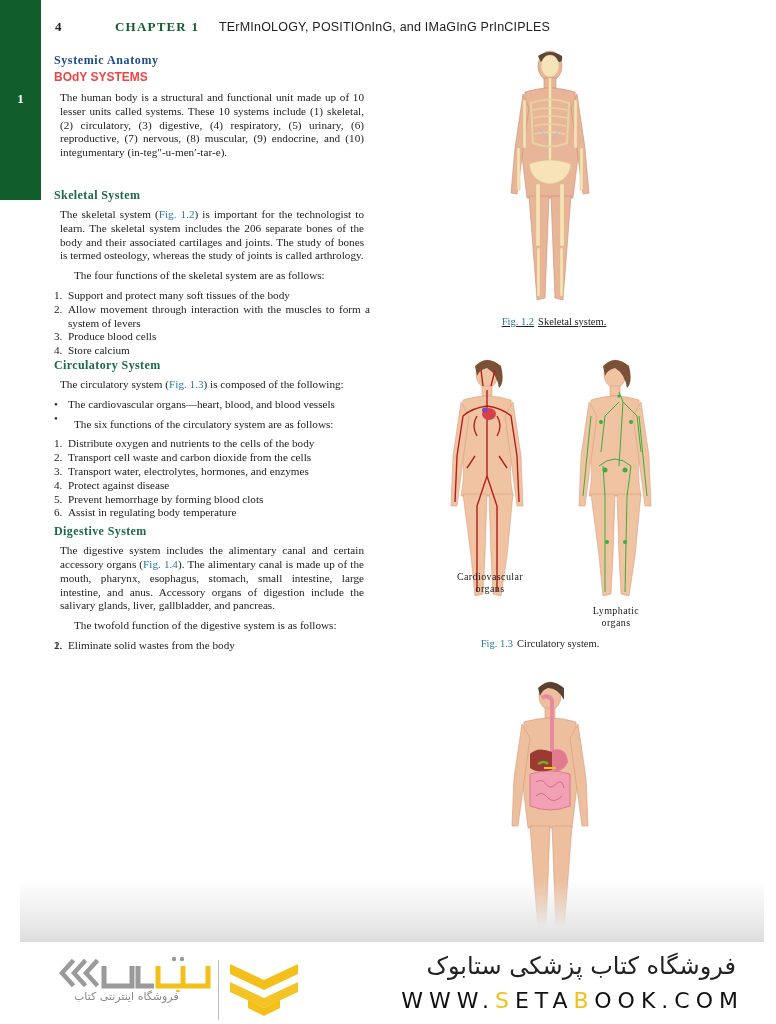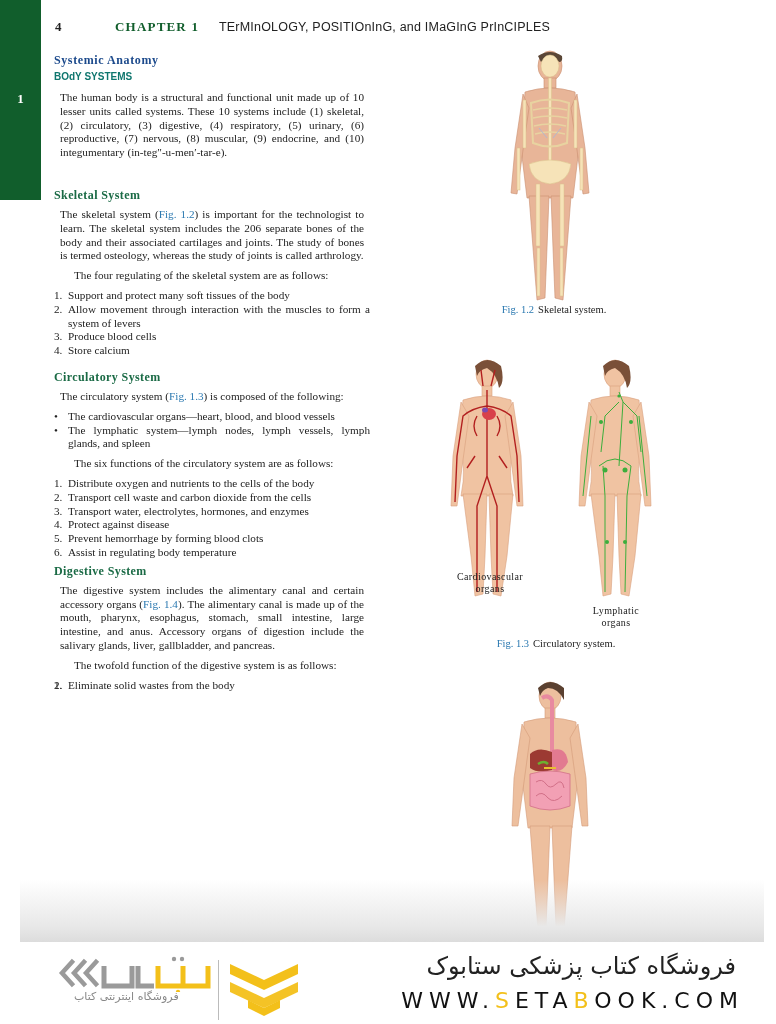--- a/index.html
+++ b/index.html
@@ -8,21 +8,21 @@
   .sidebar { position:absolute; left:0; top:0; width:41px; height:200px; background:#115e2c; }
   .sidebar-num { position:absolute; left:0; width:41px; top:91px; text-align:center; color:#fff;
          font-weight:bold; font-size:13px; font-family:"Liberation Serif", serif; }
   .running-head { position:absolute; top:19px; left:55px; height:18px; white-space:nowrap; font-size:13px; }
   .page-num { position:absolute; left:0; font-weight:bold; font-family:"Liberation Serif", serif; }
   .chapter { position:absolute; left:60px; color:#115e2c; font-weight:bold; letter-spacing:1.2px; font-family:"Liberation Serif", serif; }
   .chapter-title { position:absolute; left:164px; font-family:"Liberation Sans", sans-serif; font-size:12.5px; letter-spacing:0.2px; top:1px; color:#222; }
 
   .col { position:absolute; left:54px; width:316px; font-size:11.2px; line-height:13.8px; text-align:justify; }
   .h-sys { color:#1c4a8c; font-weight:bold; font-size:12px; letter-spacing:0.6px; margin:0; line-height:16px; }
-  .h-body { color:#0f766e; font-family:"Liberation Sans", sans-serif; font-size:10px; margin:1px 0 1px 0; line-height:16px; }
+  .h-body { color:#ef4444; font-family:"Liberation Sans", sans-serif; font-size:12px; margin:1px 0 1px 0; line-height:16px; }
   .h-sub { color:#1a6a45; font-size:12px; letter-spacing:0.4px; margin:0 0 1px 0; line-height:14px; }
   p { margin:6px; }
   .indent { text-indent:14px; }
   ol, ul { margin:0; padding:0; list-style:none; }
   li { position:relative; padding-left:14px; }
   li .mk { position:absolute; left:0; top:0; }
   .figref { color:#2a78b0; }
 
   .fig { position:absolute; }
   .caption { position:absolute; font-size:10.5px; text-align:center; white-space:nowrap; }
@@ -51,33 +51,33 @@
   <span class="chapter-title">TErMInOLOGY, POSITIOnInG, and IMaGInG PrInCIPLES</span>
 </div>
 
 <div class="col" style="top:52px;">
   <h2 class="h-sys">Systemic Anatomy</h2>
   <h3 class="h-body">BOdY SYSTEMS</h3>
   <p>The human body is a structural and functional unit made up of 10 lesser units called systems. These 10 systems include (1) skeletal, (2) circulatory, (3) digestive, (4) respiratory, (5) urinary, (6) reproductive, (7) nervous, (8) muscular, (9) endocrine, and (10) integumentary (in-teg″-u-men′-tar-e).</p>
 
   <h4 class="h-sub" style="margin-top:28px;">Skeletal System</h4>
   <p><span>The skeletal system (</span><a class="figref">Fig. 1.2</a><span>) is important for the technologist to learn. The skeletal system includes the 206 separate bones of the body and their associated cartilages and joints. The study of bones is termed osteology, whereas the study of joints is called arthrology.</span></p>
-  <p class="indent">The four regulating of the skeletal system are as follows:</p>
+  <p class="indent">The four functions of the skeletal system are as follows:</p>
   <ol>
     <li><span class="mk">1.</span><span>Support and protect many soft tissues of the body</span></li>
     <li><span class="mk">2.</span><span>Allow movement through interaction with the muscles to form a system of levers</span></li>
     <li><span class="mk">3.</span><span>Produce blood cells</span></li>
     <li><span class="mk">4.</span><span>Store calcium</span></li>
   </ol>
 
-  <h4 class="h-sub" style="margin-top:12px;">Circulatory System</h4>
+  <h4 class="h-sub" style="">Circulatory System</h4>
   <p><span>The circulatory system (</span><a class="figref">Fig. 1.3</a><span>) is composed of the following:</span></p>
   <ul>
     <li><span class="mk">•</span><span>The cardiovascular organs—heart, blood, and blood vessels</span></li>
-    <li><span class="mk">•</span><span>The lymphatic system—lymph nodes, lymph vessels, lymph glands, and spleen</span></li>
+    <li><span class="mk">•</span></li>
   </ul>
   <p class="indent">The six functions of the circulatory system are as follows:</p>
   <ol>
     <li><span class="mk">1.</span><span>Distribute oxygen and nutrients to the cells of the body</span></li>
     <li><span class="mk">2.</span><span>Transport cell waste and carbon dioxide from the cells</span></li>
     <li><span class="mk">3.</span><span>Transport water, electrolytes, hormones, and enzymes</span></li>
     <li><span class="mk">4.</span><span>Protect against disease</span></li>
     <li><span class="mk">5.</span><span>Prevent hemorrhage by forming blood clots</span></li>
     <li><span class="mk">6.</span><span>Assist in regulating body temperature</span></li>
   </ol>
@@ -114,21 +114,21 @@
     <rect x="75" y="100" width="3" height="42"></rect>
     <rect x="31" y="136" width="4" height="62"></rect>
     <rect x="55" y="136" width="4" height="62"></rect>
     <rect x="32" y="200" width="3" height="48"></rect>
     <rect x="55" y="200" width="3" height="48"></rect>
   </g>
   <g stroke="#a6b8d8" stroke-width="0.8" fill="none">
       <path d="M34 80 L42 90 M56 80 L48 90"></path>
     </g>
 </svg>
-<div class="caption" style="left:466px; top:304px; width:176px;">
+<div class="caption" style="left:466px; top:316px; width:176px;text-decoration:underline;">
   <span class="fl">Fig. 1.2</span><span>Skeletal system.</span>
 </div>
 
 <svg class="fig" style="left:447px; top:356px;" width="86" height="244" viewBox="0 0 86 244">
   <g fill="#f0c3a2" stroke="#d9a07e" stroke-width="0.6">
     <ellipse cx="40" cy="18" rx="11" ry="14"></ellipse>
     <rect x="35" y="30" width="10" height="10"></rect>
     <path d="M16 44 Q40 36 64 44 L68 90 Q60 110 66 140 L14 140 Q20 110 12 90 Z"></path>
     <path d="M14 46 L6 100 L4 150 L10 150 L16 104 L22 60 Z"></path>
     <path d="M66 46 L74 100 L76 150 L70 150 L64 104 L58 60 Z"></path>
@@ -173,21 +173,21 @@
   </g>
 </svg>
 <div class="sublabel" style="left:450px; top:571px; width:80px;">
   <div>Cardiovascular</div>
   <div>organs</div>
 </div>
 <div class="sublabel" style="left:576px; top:605px; width:80px;">
   <div>Lymphatic</div>
   <div>organs</div>
 </div>
-<div class="caption" style="left:468px; top:638px; width:176px;">
+<div class="caption" style="left:452px; top:638px; width:176px;">
   <span class="fl">Fig. 1.3</span><span>Circulatory system.</span>
 </div>
 
 <svg class="fig" style="left:508px; top:678px;" width="84" height="258" viewBox="0 0 84 258">
   <g fill="#edbf9e" stroke="#d49b78" stroke-width="0.6">
     <ellipse cx="42" cy="18" rx="11" ry="14"></ellipse>
     <rect x="37" y="30" width="10" height="10"></rect>
     <path d="M16 44 Q42 36 68 44 L70 100 L64 150 L20 150 L14 100 Z"></path>
     <path d="M14 46 L6 100 L4 148 L10 148 L16 104 L22 60 Z"></path>
     <path d="M70 46 L78 100 L80 148 L74 148 L68 104 L62 60 Z"></path>

